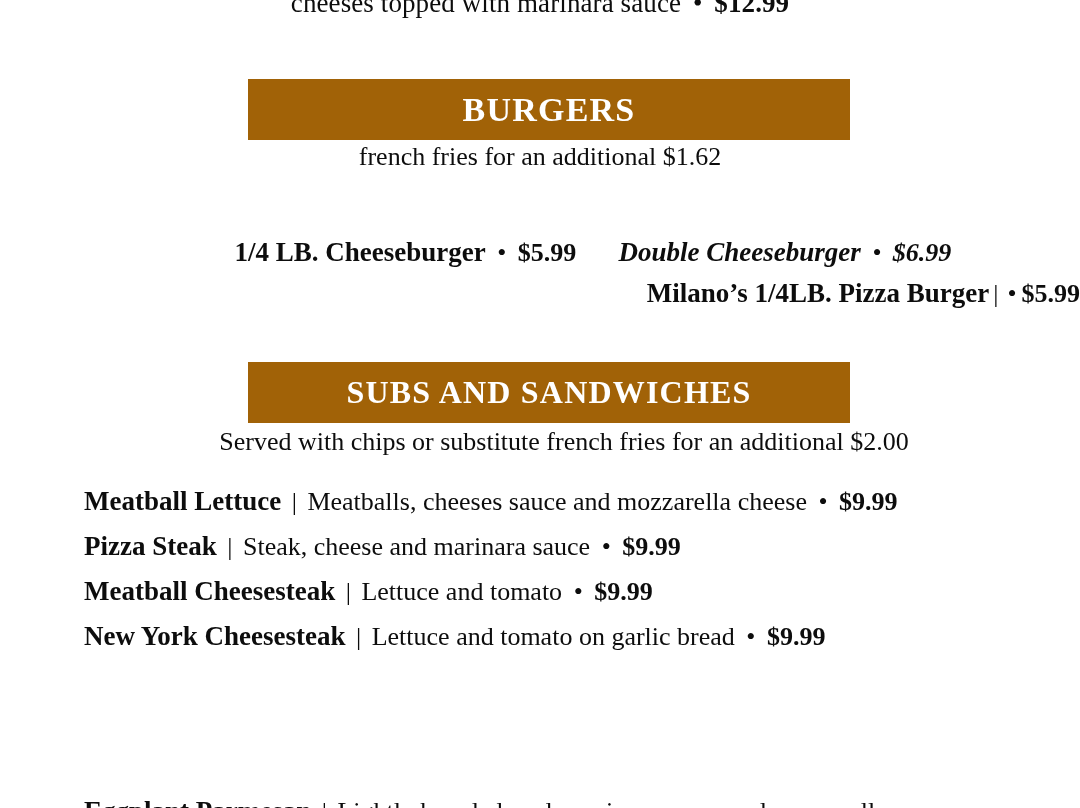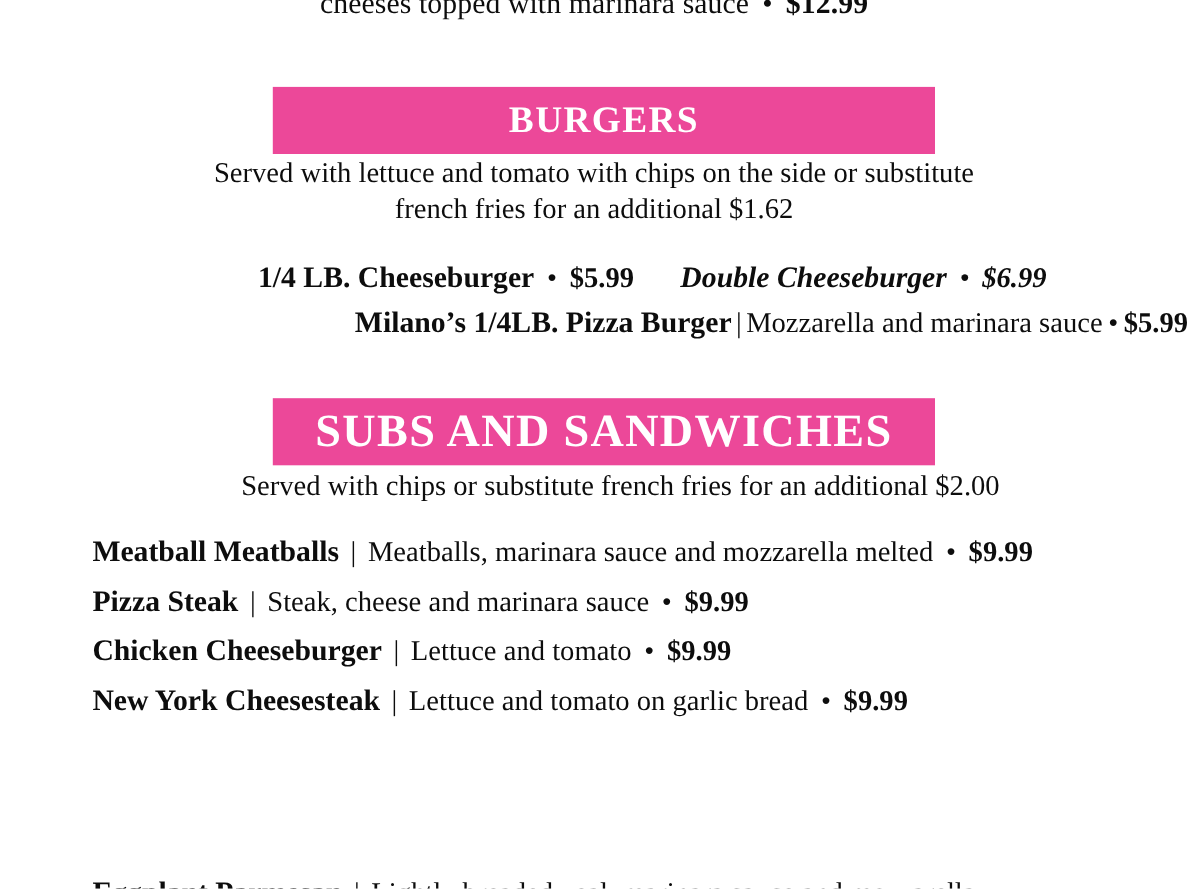--- a/index.html
+++ b/index.html
@@ -31,21 +31,21 @@
     text-align: center;
     font-size: 27px;
     letter-spacing: 0.1px;
     white-space: nowrap;
   }
   .clipped-top .desc { font-weight: 400; }
   .clipped-top .price { font-weight: 700; }
 
   
   .banner {
-    background: #ec4899;
+    background: #a16207;
     color: #ffffff;
     text-align: center;
     font-weight: 700;
     letter-spacing: 1.2px;
     box-sizing: border-box;
   }
   .banner-burgers {
     position: absolute;
     left: 248px;
     top: 79px;
@@ -53,21 +53,21 @@
     height: 61px;
     font-size: 34px;
     line-height: 61px;
   }
   .banner-subs {
     position: absolute;
     left: 248px;
     top: 362px;
     width: 602px;
     height: 61px;
-    font-size: 42px;
+    font-size: 32px;
     line-height: 61px;
   }
 
   .subtitle {
     position: absolute;
     width: 1080px;
     left: 0;
     text-align: center;
     font-size: 26px;
     line-height: 33px;
@@ -147,69 +147,67 @@
 
   <div class="clipped-top">
     <span class="desc">cheeses topped with marinara sauce</span>
     <span class="bullet">•</span>
     <span class="price">$12.99</span>
   </div>
 
   <div class="banner banner-burgers">BURGERS</div>
 
   <div class="subtitle subtitle-burgers">
-    <div>Served with lettuce and tomato with chips on the side or substitute</div>
     <div>french fries for an additional $1.62</div>
   </div>
 
   <div class="burger-rows">
     <div class="burger-row">
       <span class="burger-cell left">
         <span class="bold-name">1/4 LB. Cheeseburger</span>
         <span class="bullet">•</span>
         <span class="price">$5.99</span>
       </span>
       <span class="burger-cell right">
         <span class="bold-name">Double Cheeseburger</span>
         <span class="bullet">•</span>
         <span class="price">$6.99</span>
       </span>
     </div>
     <div class="burger-wide">
       <span class="bold-name">Milano’s 1/4LB. Pizza Burger</span>
       <span class="sep">|</span>
-      <span class="desc">Mozzarella and marinara sauce</span>
       <span class="bullet">•</span>
       <span class="price">$5.99</span>
     </div>
   </div>
 
   <div class="banner banner-subs">SUBS AND SANDWICHES</div>
 
   <div class="subtitle subtitle-subs">
     <div>Served with chips or substitute french fries for an additional $2.00</div>
   </div>
 
   <div class="subs-list">
     <div class="sub-item">
-      <span class="bold-name">Meatball Meatballs</span>
-      <span class="sep">|</span>
-      <span class="desc">Meatballs, marinara sauce and mozzarella melted</span>
+      <span class="bold-name">Meatball Lettuce</span>
+      <span class="sep">|</span>
+      <span class="desc">Meatballs, cheeses sauce and mozzarella cheese</span>
       <span class="bullet">•</span>
       <span class="price">$9.99</span>
     </div>
     <div class="sub-item">
       <span class="bold-name">Pizza Steak</span>
       <span class="sep">|</span>
       <span class="desc">Steak, cheese and marinara sauce</span>
       <span class="bullet">•</span>
       <span class="price">$9.99</span>
     </div>
     <div class="sub-item">
-      <span class="bold-name">Chicken Cheeseburger</span>
+      <span class="bold-name">Meatball Cheesesteak</span>
       <span class="sep">|</span>
       <span class="desc">Lettuce and tomato</span>
       <span class="bullet">•</span>
       <span class="price">$9.99</span>
     </div>
     <div class="sub-item">
       <span class="bold-name">New York Cheesesteak</span>
       <span class="sep">|</span>
       <span class="desc">Lettuce and tomato on garlic bread</span>
       <span class="bullet">•</span>

